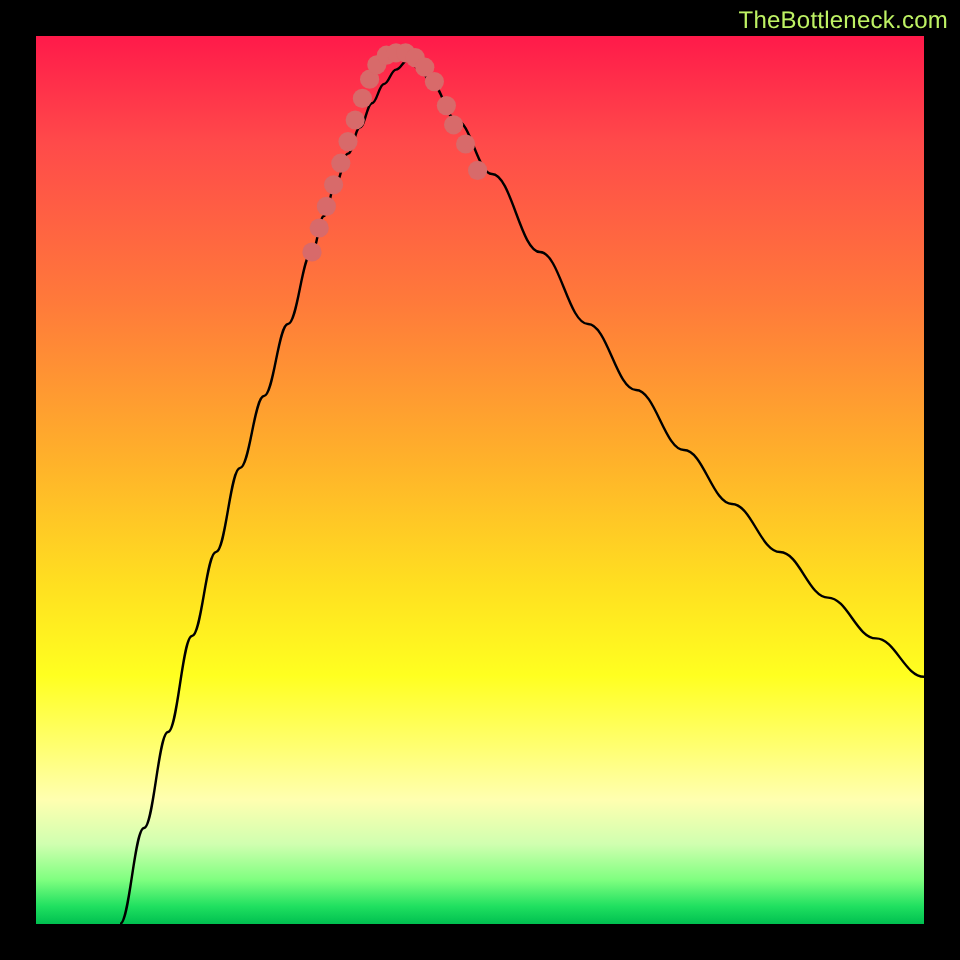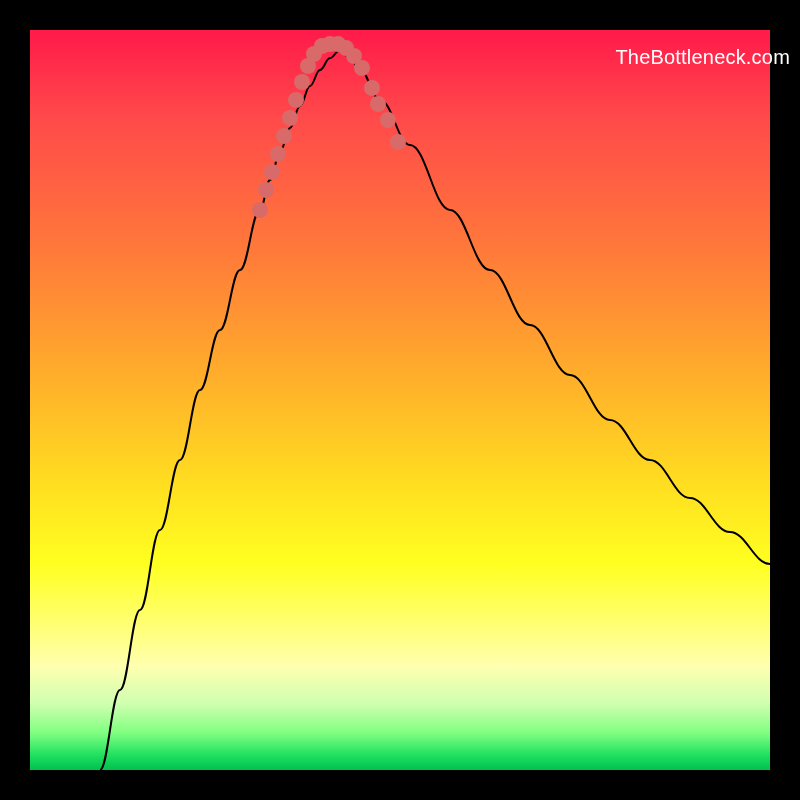--- a/index.html
+++ b/index.html
@@ -30,25 +30,24 @@
       #d0ffb0 91%,
       #80ff80 95%,
       #20e060 98%,
       #00c050 100%
     );
   }
   .watermark {
     position: absolute;
     top: 6px;
     right: 10px;
-    color: #ffffff;
+    color: #bef264;
     font-size: 20px;
     letter-spacing: 0.2px;
     font-weight: 500;
-    margin-top: 40px;
   }
   svg {
     position: absolute;
     left: 0;
     top: 0;
   }
 </style>
 </head>
 <body>
 

